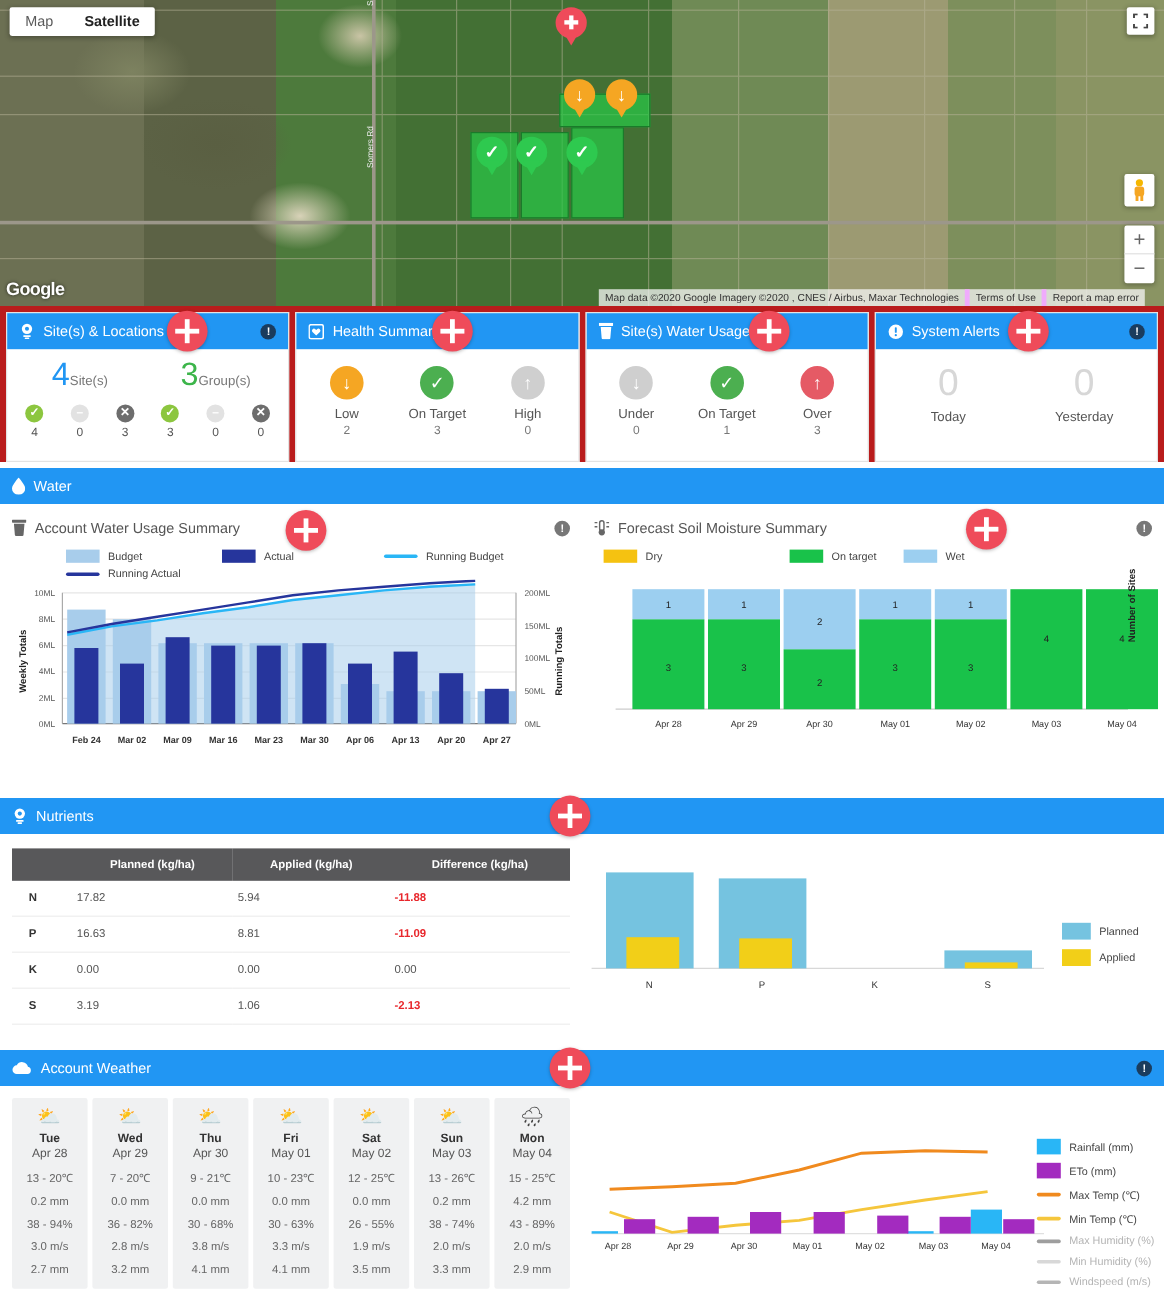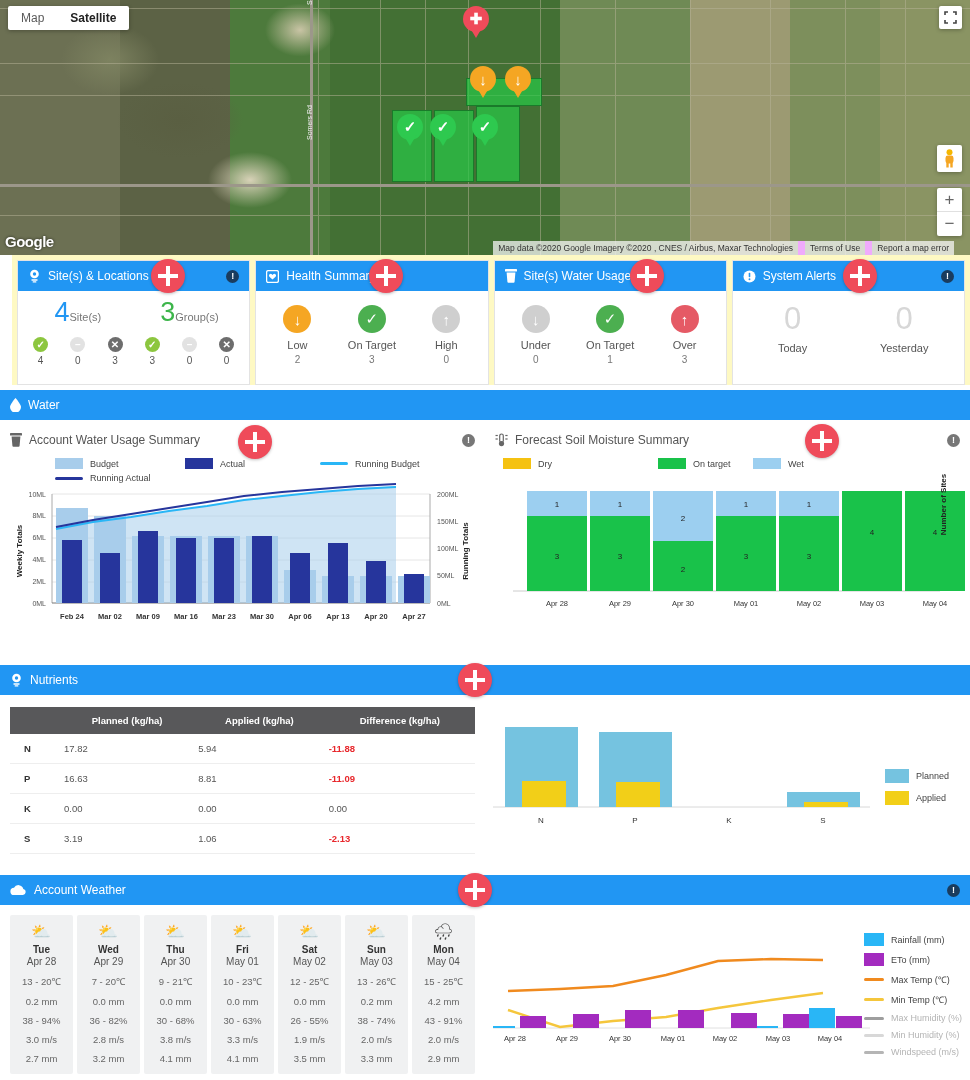--- a/index.html
+++ b/index.html
@@ -34,21 +34,21 @@
   .maptype { position:absolute; top:6px; left:8px; display:flex;
      background:#fff; box-shadow:0 1px 4px rgba(0,0,0,.3); border-radius:2px;
      font-size:12px; overflow:hidden; }
   .maptype div { padding:5px 13px; cursor:pointer; color:#5a5a5a; }
   .maptype div.sel { color:#222; font-weight:bold; }
   .gmlogo { position:absolute; left:5px; bottom:5px; font-size:15px;
      font-weight:bold; color:#fff; text-shadow:0 0 3px rgba(0,0,0,.7);
      letter-spacing:-.5px; }
   .attrib { position:absolute; right:16px; bottom:0; background:rgba(245,245,245,.75);
      font-size:8.5px; color:#333; display:flex; }
-  .attrib span { padding:2px 5px; border-left:7px solid #f0abfc; white-space:nowrap;}
+  .attrib span { padding:2px 5px; border-left:4px solid #f0abfc; white-space:nowrap;}
   .attrib span:first-child { border-left:none; }
   .fullscreen, .zoomctl, .pegman { position:absolute; background:#fff;
      box-shadow:0 1px 4px rgba(0,0,0,.3); border-radius:2px; }
   .fullscreen { right:8px; top:6px; width:23px; height:23px;
      display:flex; align-items:center; justify-content:center; }
   .pegman { right:8px; top:145px; width:25px; height:27px;
      display:flex; align-items:center; justify-content:center; font-size:16px;}
   .zoomctl { right:8px; top:188px; width:25px; }
   .zoomctl div { height:24px; display:flex; align-items:center;
      justify-content:center; font-size:17px; color:#666; cursor:pointer; }
@@ -56,21 +56,21 @@
   .field { position:absolute; background:rgba(40,200,70,.72);
      border:1.5px solid #1a7a2a; }
   .pin { position:absolute; width:26px; height:34px; }
   .pin .head { width:26px; height:26px; border-radius:50%; }
   .pin .tail { width:0;height:0;margin:-6px auto 0;border-left:7px solid transparent;
      border-right:7px solid transparent; border-top:12px solid; }
   .pin .gl { position:absolute; left:0; top:0; width:26px; height:26px;
      display:flex; align-items:center; justify-content:center;
      color:#fff; font-size:15px; font-weight:bold; }
   
-  .row { display:flex; gap:5px; padding:5px 0 0 0; background:#fef9c3;margin-left:12px; }
+  .row { display:flex; gap:5px; padding:5px 0 0 0; background:#b91c1c; }
   .card { background:#fff; border:1px solid #e3e3e3; position:relative; }
   .chead { background:#2196f3; color:#fff; height:30px; display:flex;
      align-items:center; padding:0 10px; gap:7px; font-size:12px; position:relative;}
   .chead .ttl { font-weight:normal; }
   .plus { position:absolute; width:34px; height:34px; border-radius:50%;
      background:#ef4b5a; top:-2px; display:flex; align-items:center;
      justify-content:center; box-shadow:0 1px 3px rgba(0,0,0,.25); }
   .plus::before, .plus::after { content:""; position:absolute; background:#fff; }
   .plus::before { width:20px; height:4px; }
   .plus::after  { width:4px; height:20px; }
@@ -122,21 +122,21 @@
   td.neg { color:#e8272c; font-weight:bold; }
   
   .wcards { display:flex; gap:4px; padding:10px; }
   .wcard { flex:1; background:#f0f1f2; border-radius:2px; padding:8px 2px 10px;
      text-align:center; }
   .wcard .ic { font-size:16px; line-height:1.1; }
   .wcard .d { font-weight:bold; font-size:10px; color:#333; margin-top:3px;}
   .wcard .dt { font-size:10px; color:#555; margin-top:1px; }
   .wcard .v { font-size:9.5px; color:#666; margin-top:8px; }
   .wcard .v:first-of-type { margin-top:13px; }
-  .wlegend { position:absolute; right:8px; top:28px; }
+  .wlegend { position:absolute; right:8px; top:44px; }
   .wlg { display:flex; align-items:center; gap:7px; font-size:9px;
      margin-bottom:7px; color:#444; }
   .wlg .bx { width:20px; height:13px; }
   .wlg .ln { width:20px; height:3px; border-radius:2px; }
   .wlg.dim { color:#b4b4b4;text-align:center; }
 </style>
 </head>
 <body>
 
 <div class="map">
@@ -691,21 +691,21 @@
           <div class="v">38 - 74%</div>
           <div class="v">2.0 m/s</div>
           <div class="v">3.3 mm</div>
         </div>
         <div class="wcard">
           <div class="ic">🌧</div>
           <div class="d">Mon</div>
           <div class="dt">May 04</div>
           <div class="v">15 - 25℃</div>
           <div class="v">4.2 mm</div>
-          <div class="v">43 - 91%</div>
+          <div class="v">43 - 89%</div>
           <div class="v">2.0 m/s</div>
           <div class="v">2.9 mm</div>
         </div>
       </div>
     </div>
 
     <div class="half">
       <svg width="400" height="150" style="margin-top:8px">
         <line x1="8" y1="115" x2="385" y2="115" stroke="#e0e0e0"></line>
 

